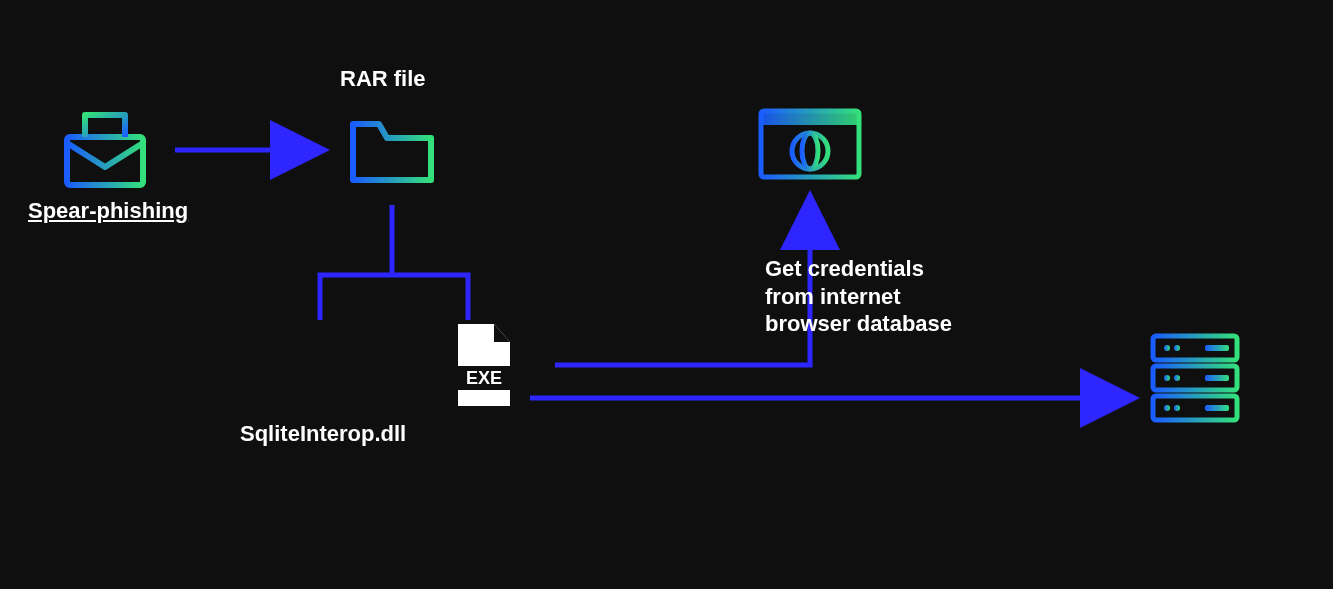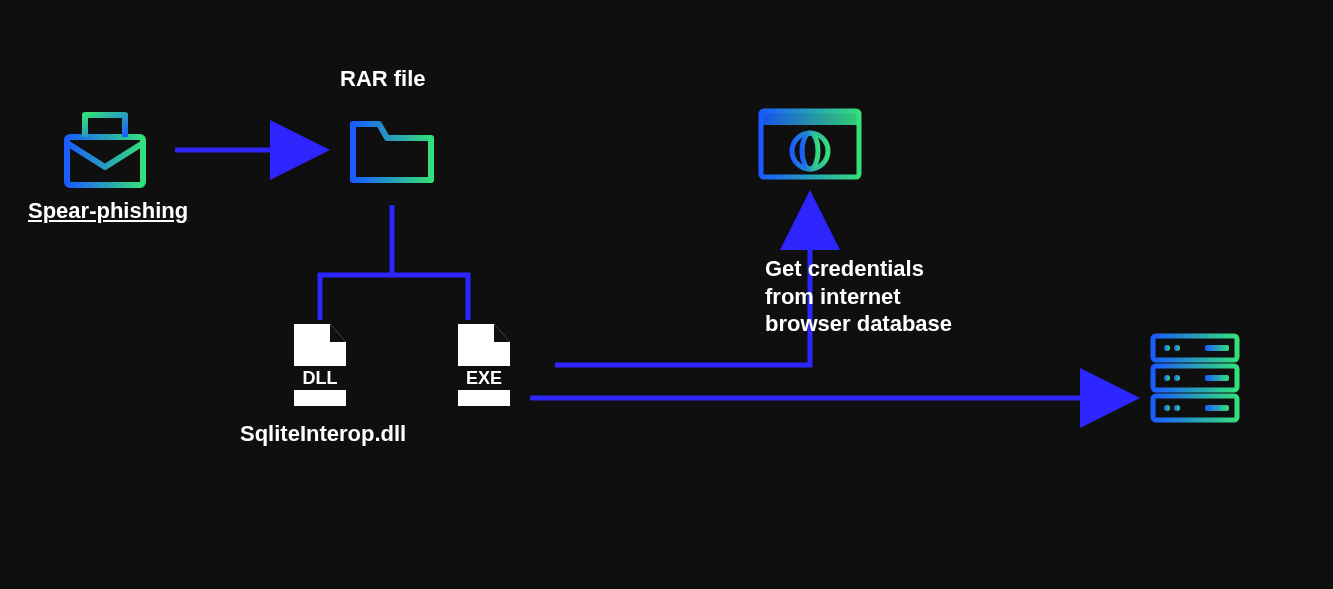--- a/index.html
+++ b/index.html
@@ -104,28 +104,20 @@
 
   <div class="label" style="left:340px; top:65px;">RAR file</div>
   <div class="icon-box" style="left:345px; top:110px;">
     <svg width="95" height="80">
       <g fill="none" stroke="url(#bg)" stroke-width="6" stroke-linejoin="round">
         <path d="M8 20 L8 70 L86 70 L86 28 L42 28 L34 14 L8 14 Z"></path>
       </g>
     </svg>
   </div>
 
-  <div class="file" style="left:284px; top:320px;">
-    <svg width="72" height="90">
-      <path d="M10 4 H46 L62 22 V86 H10 Z" fill="#fff"></path>
-      <path d="M46 4 V22 H62" fill="#0f0f10"></path>
-      <rect x="2" y="46" width="68" height="24" rx="4" fill="#0f0f10"></rect>
-      <text x="36" y="64" text-anchor="middle" fill="#fff" font-family="Arial" font-weight="900" font-size="18">DLL</text>
-    </svg>
-  </div>
   <div class="label" style="left:240px; top:420px;">SqliteInterop.dll</div>
 
   <div class="file" style="left:448px; top:320px;">
     <svg width="72" height="90">
       <path d="M10 4 H46 L62 22 V86 H10 Z" fill="#fff"></path>
       <path d="M46 4 V22 H62" fill="#0f0f10"></path>
       <rect x="2" y="46" width="68" height="24" rx="4" fill="#0f0f10"></rect>
       <text x="36" y="64" text-anchor="middle" fill="#fff" font-family="Arial" font-weight="900" font-size="18">EXE</text>
     </svg>
   </div>

